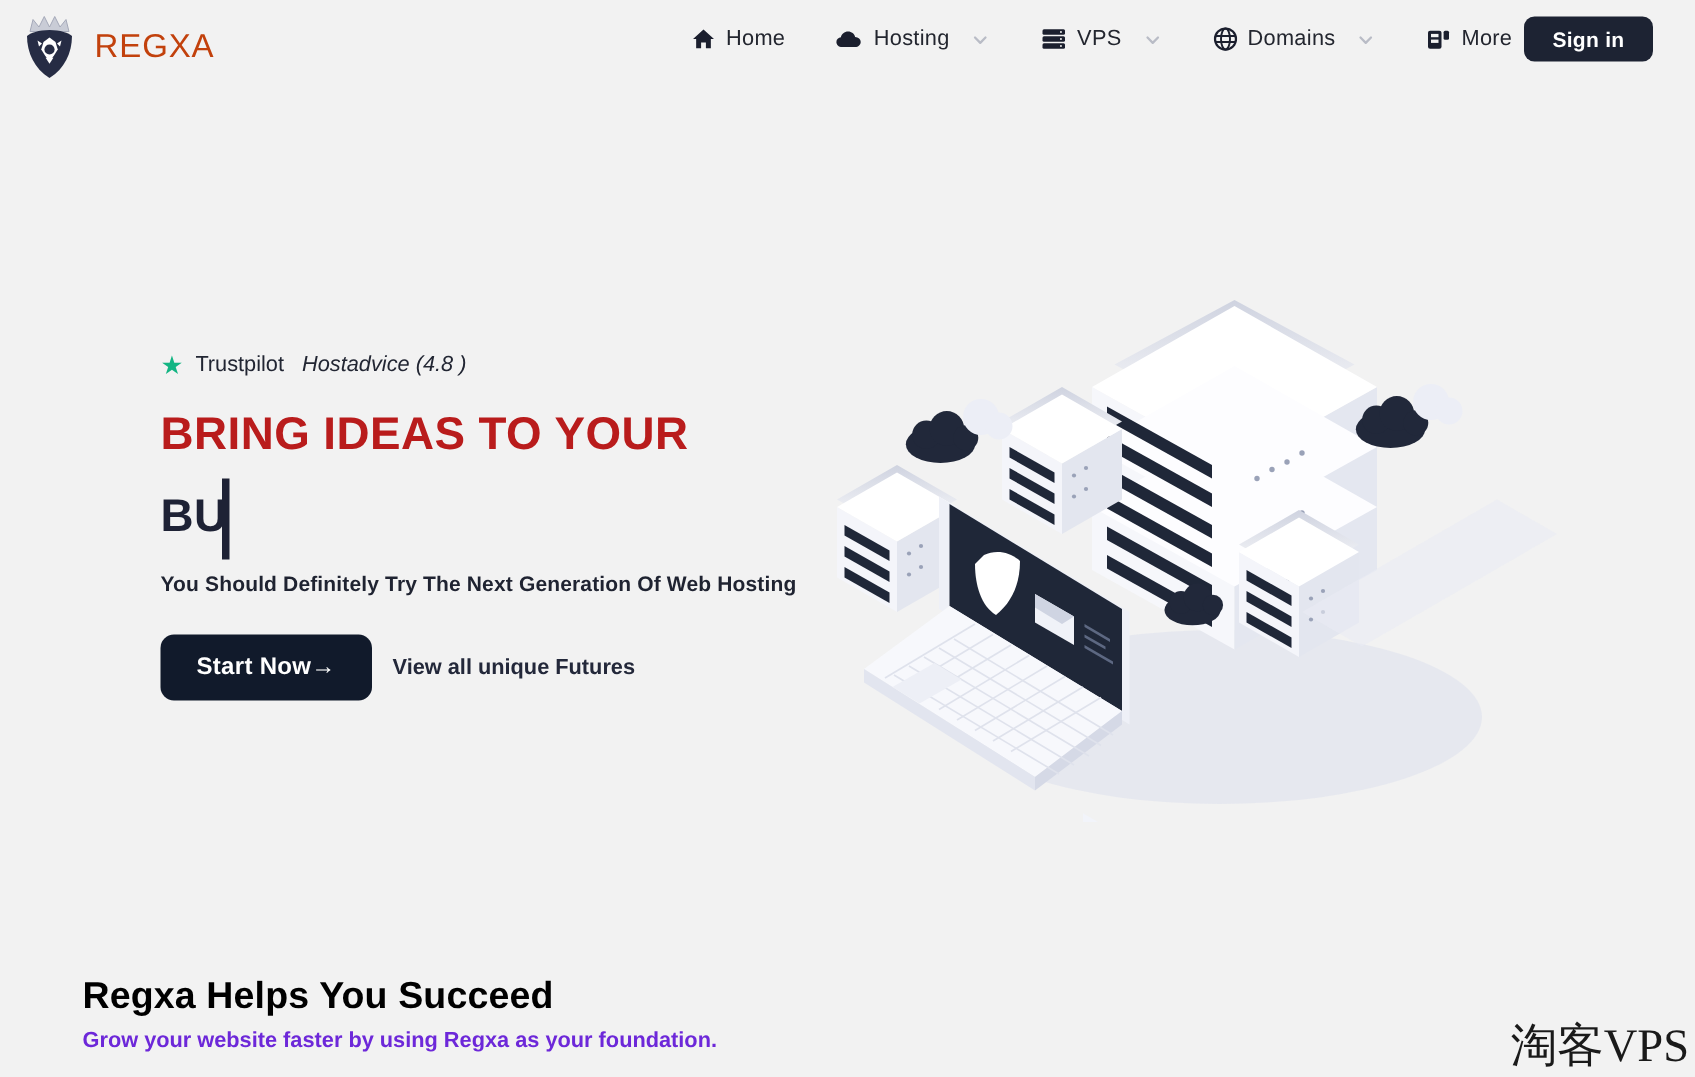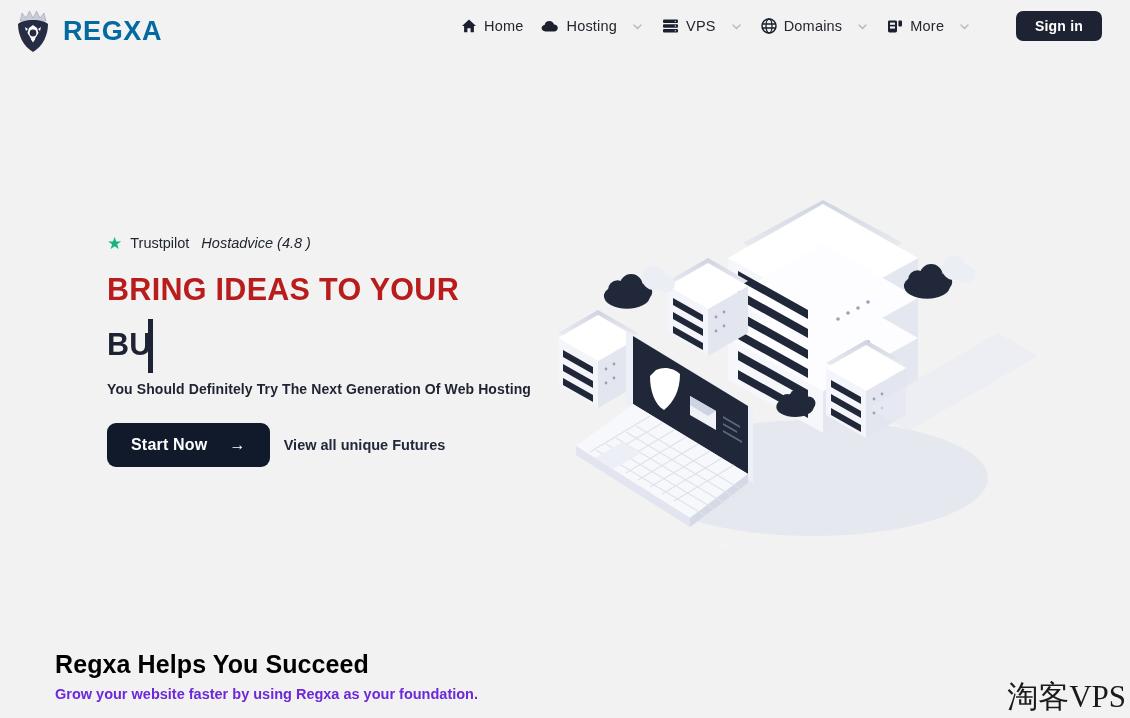--- a/index.html
+++ b/index.html
@@ -11,23 +11,23 @@
   }
   .page { position:relative; width:1130px; height:718px; background:#f2f2f2; }
 
   
   .header {
     position:absolute; top:0; left:0; width:1130px; height:62px;
     display:flex; align-items:center;
   }
   .brand { position:absolute; left:12px; top:8px; display:flex; align-items:center; gap:9px; }
   .brand-logo { width:42px; height:46px; position:relative; }
-  .brand-name { font-size:27px; font-weight:bold; letter-spacing:.6px; color:#0369a1; }
-
-  .nav { position:absolute; left:452px; top:18px; display:flex; align-items:center; gap:0;text-align:right; }
+  .brand-name { font-size:22px; font-weight:normal; letter-spacing:.6px; color:#c2410c; }
+
+  .nav { position:absolute; left:452px; top:18px; display:flex; align-items:center; gap:16px;text-align:right; }
   .nav-item { display:flex; align-items:center; gap:7px; padding:0 9px; cursor:pointer; }
   .nav-label { font-size:14.5px; color:#23262f; font-weight:500; letter-spacing:.2px; }
   .nav-ic { display:flex; align-items:center; justify-content:center; }
   .chev { margin-left:7px; display:flex; align-items:center; }
 
   .signin {
     position:absolute; right:28px; top:11px;
     background:#1d2333; color:#ffffff;
     font-size:14px; font-weight:bold;
     border:none; border-radius:7px;
@@ -54,21 +54,21 @@
 
   .subline {
     margin-top:6px;
     font-size:14px; color:#1f2331; font-weight:600; letter-spacing:.1px;
   }
 
   .cta-row { margin-top:26px; display:flex; align-items:center; gap:14px; }
   .btn-start {
     background:#111a2b; color:#fff; border:none; border-radius:9px;
     height:44px; padding:4px 24px; cursor:pointer;
-    display:flex; align-items:center; gap:22px;
+    display:flex; align-items:center; 
     font-size:16px; font-weight:bold; letter-spacing:.2px;
   }
   .arrow { font-size:16px; line-height:1; }
   .link-futures { font-size:14.5px; color:#23283a; font-weight:700; cursor:pointer; }
 
   
   .hero-art { position:absolute; left:538px; top:178px; width:500px; height:370px; }
   .hero-art svg { width:100%; height:100%; display:block; }
 
   

